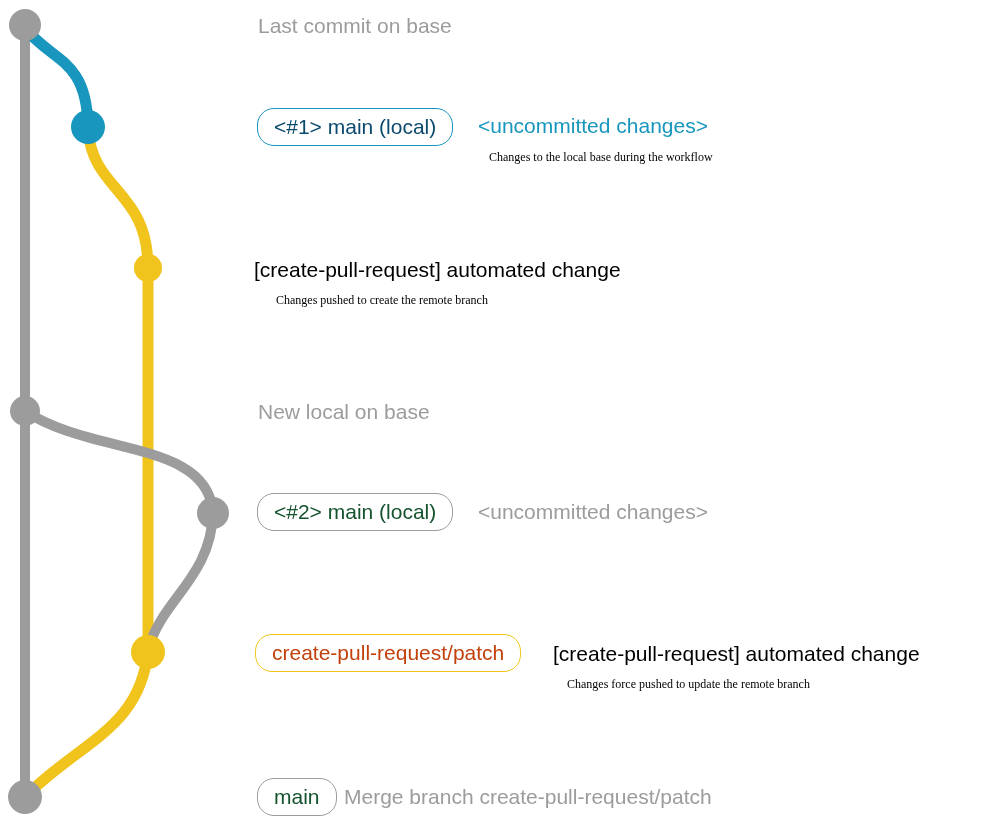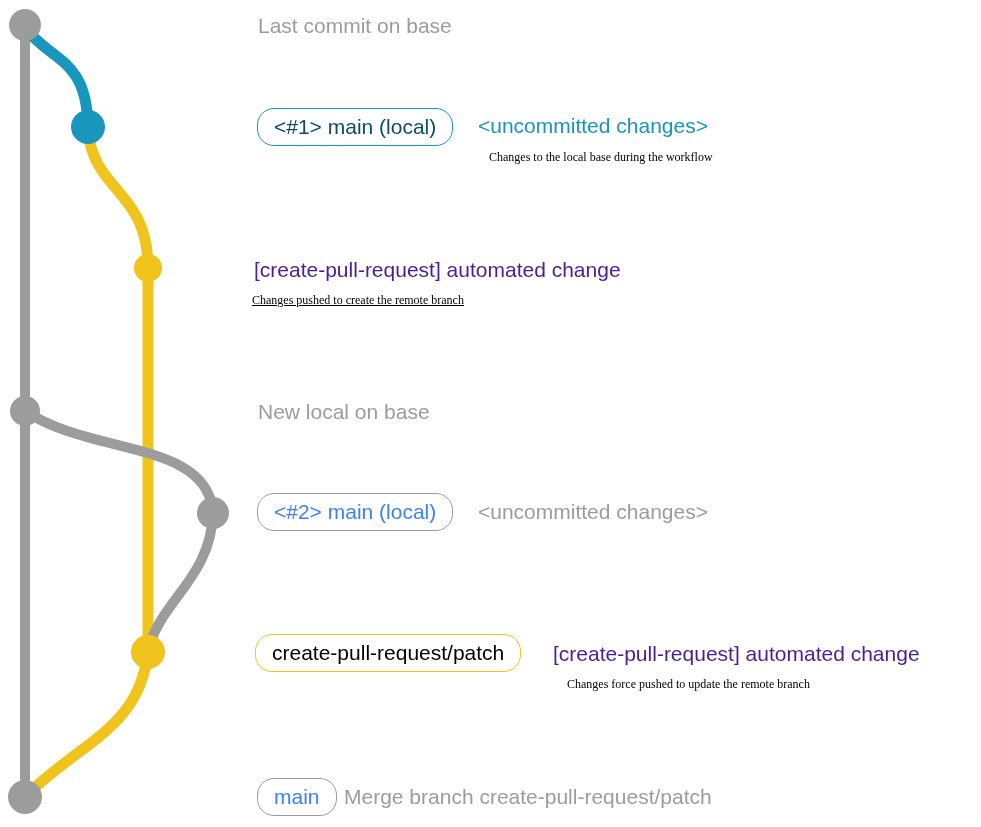--- a/index.html
+++ b/index.html
@@ -14,39 +14,39 @@
   #graph-svg { position: absolute; left: 0; top: 0; }
 
   .lbl {
     position: absolute;
     font-size: 21px;
     line-height: 26px;
     white-space: nowrap;
   }
   .gray-t { color: #9c9c9c; }
   .blue-t { color: #1896bd; }
-  .yellow-t { color: #4c1d95; }
+  .yellow-t { color: #000000; }
 
   .badge {
     position: absolute;
     display: inline-flex;
     align-items: center;
     justify-content: center;
     height: 36px;
     padding: 0 16px;
     border-radius: 17px;
     border: 1.5px solid;
     font-size: 21px;
     white-space: nowrap;
     background: #ffffff;
     box-sizing: content-box;
   }
-  .badge.gray-b { border-color: #9c9c9c; color: #3b82f6; }
+  .badge.gray-b { border-color: #9c9c9c; color: #14532d; }
   .badge.blue-b { border-color: #1896bd; color: #0c4a6e; }
-  .badge.yellow-b { border-color: #f0c41c; color: #000000; text-align: right; }
+  .badge.yellow-b { border-color: #f0c41c; color: #c2410c; text-align: right; }
 
   .desc {
     position: absolute;
     font-family: "Liberation Serif", serif;
     color: #000000;
     font-size: 12px;
     line-height: 22px;
     white-space: nowrap;
   }
 </style>
@@ -77,21 +77,21 @@
     <circle cx="25" cy="797" r="17" fill="#9c9c9c"></circle>
   </svg>
 
   <div class="lbl gray-t" style="left:258px; top:13px;">Last commit on base</div>
 
   <div class="badge blue-b" style="left:257px; top:108px;">&lt;#1&gt; main (local)</div>
   <div class="lbl blue-t" style="left:478px; top:113px;">&lt;uncommitted changes&gt;</div>
   <div class="desc" style="left:489px; top:146px;">Changes to the local base during the workflow</div>
 
   <div class="lbl yellow-t" style="left:254px; top:257px;">[create-pull-request] automated change</div>
-  <div class="desc" style="left:252px; top:289px;text-decoration:underline;">Changes pushed to create the remote branch</div>
+  <div class="desc" style="left:276px; top:289px;">Changes pushed to create the remote branch</div>
 
   <div class="lbl gray-t" style="left:258px; top:399px;">New local on base</div>
 
   <div class="badge gray-b" style="left:257px; top:493px;">&lt;#2&gt; main (local)</div>
   <div class="lbl gray-t" style="left:478px; top:499px;">&lt;uncommitted changes&gt;</div>
 
   <div class="badge yellow-b" style="left:255px; top:634px;">create-pull-request/patch</div>
   <div class="lbl yellow-t" style="left:553px; top:641px;">[create-pull-request] automated change</div>
   <div class="desc" style="left:567px; top:673px;">Changes force pushed to update the remote branch</div>
 

